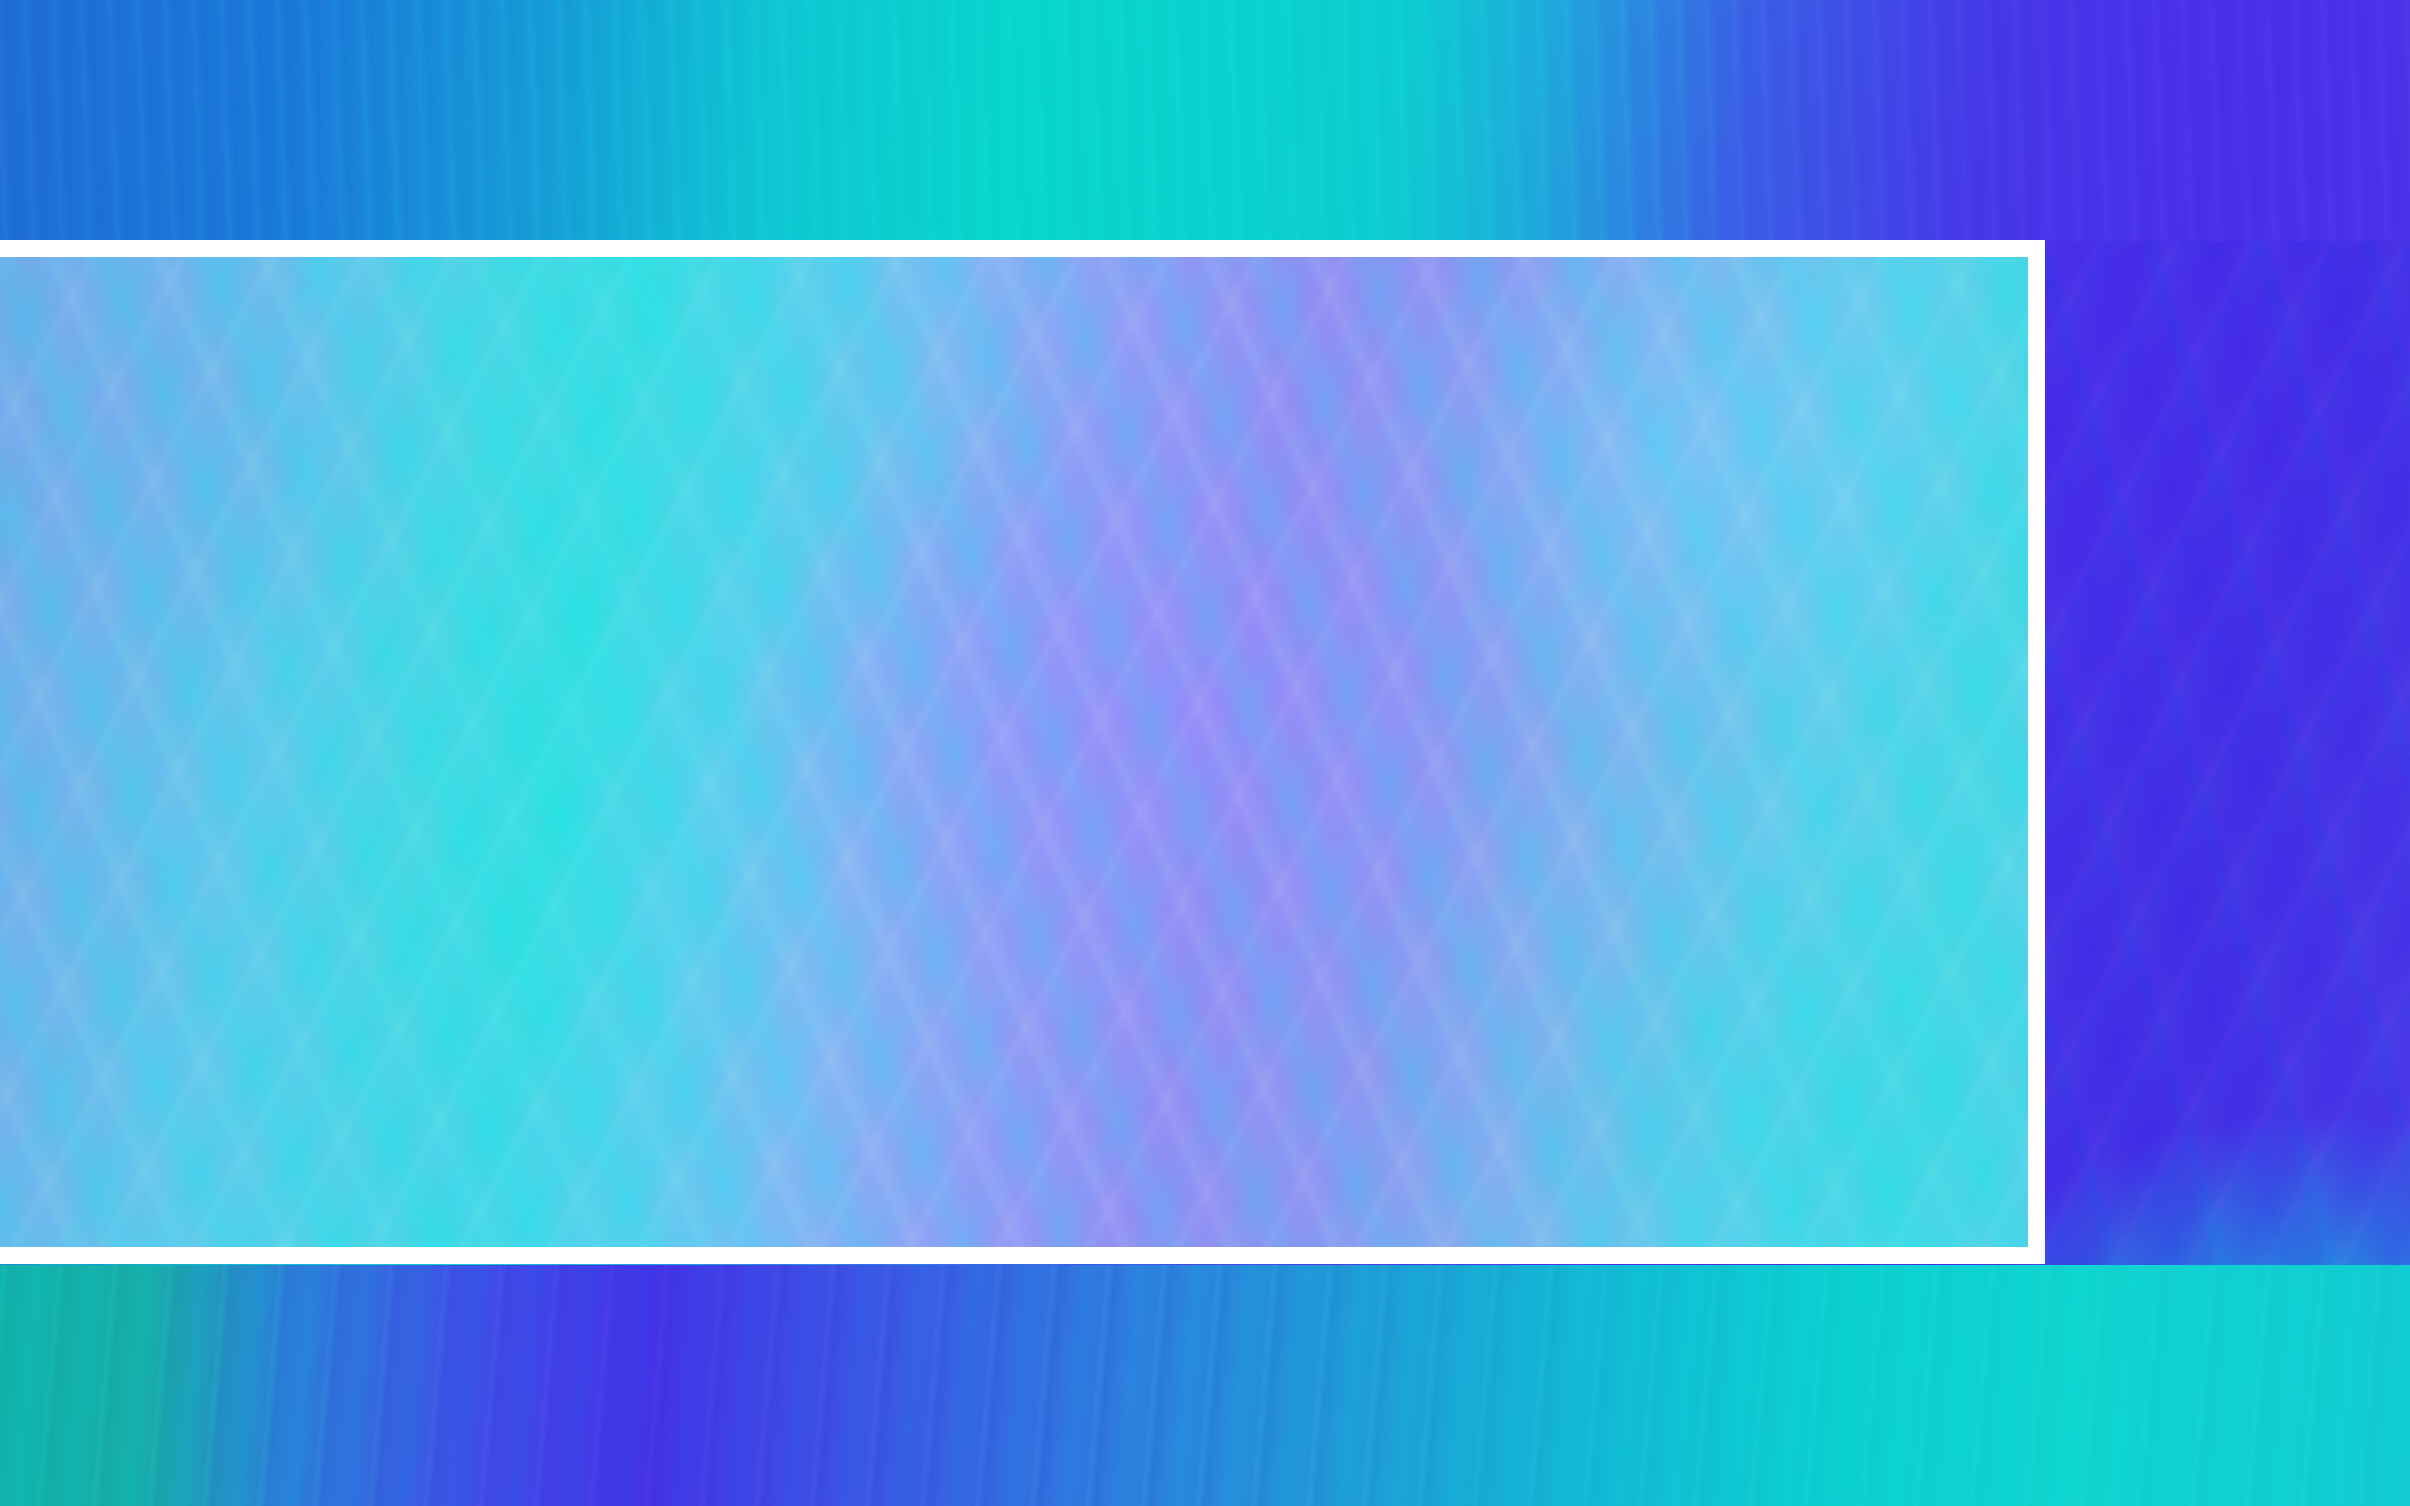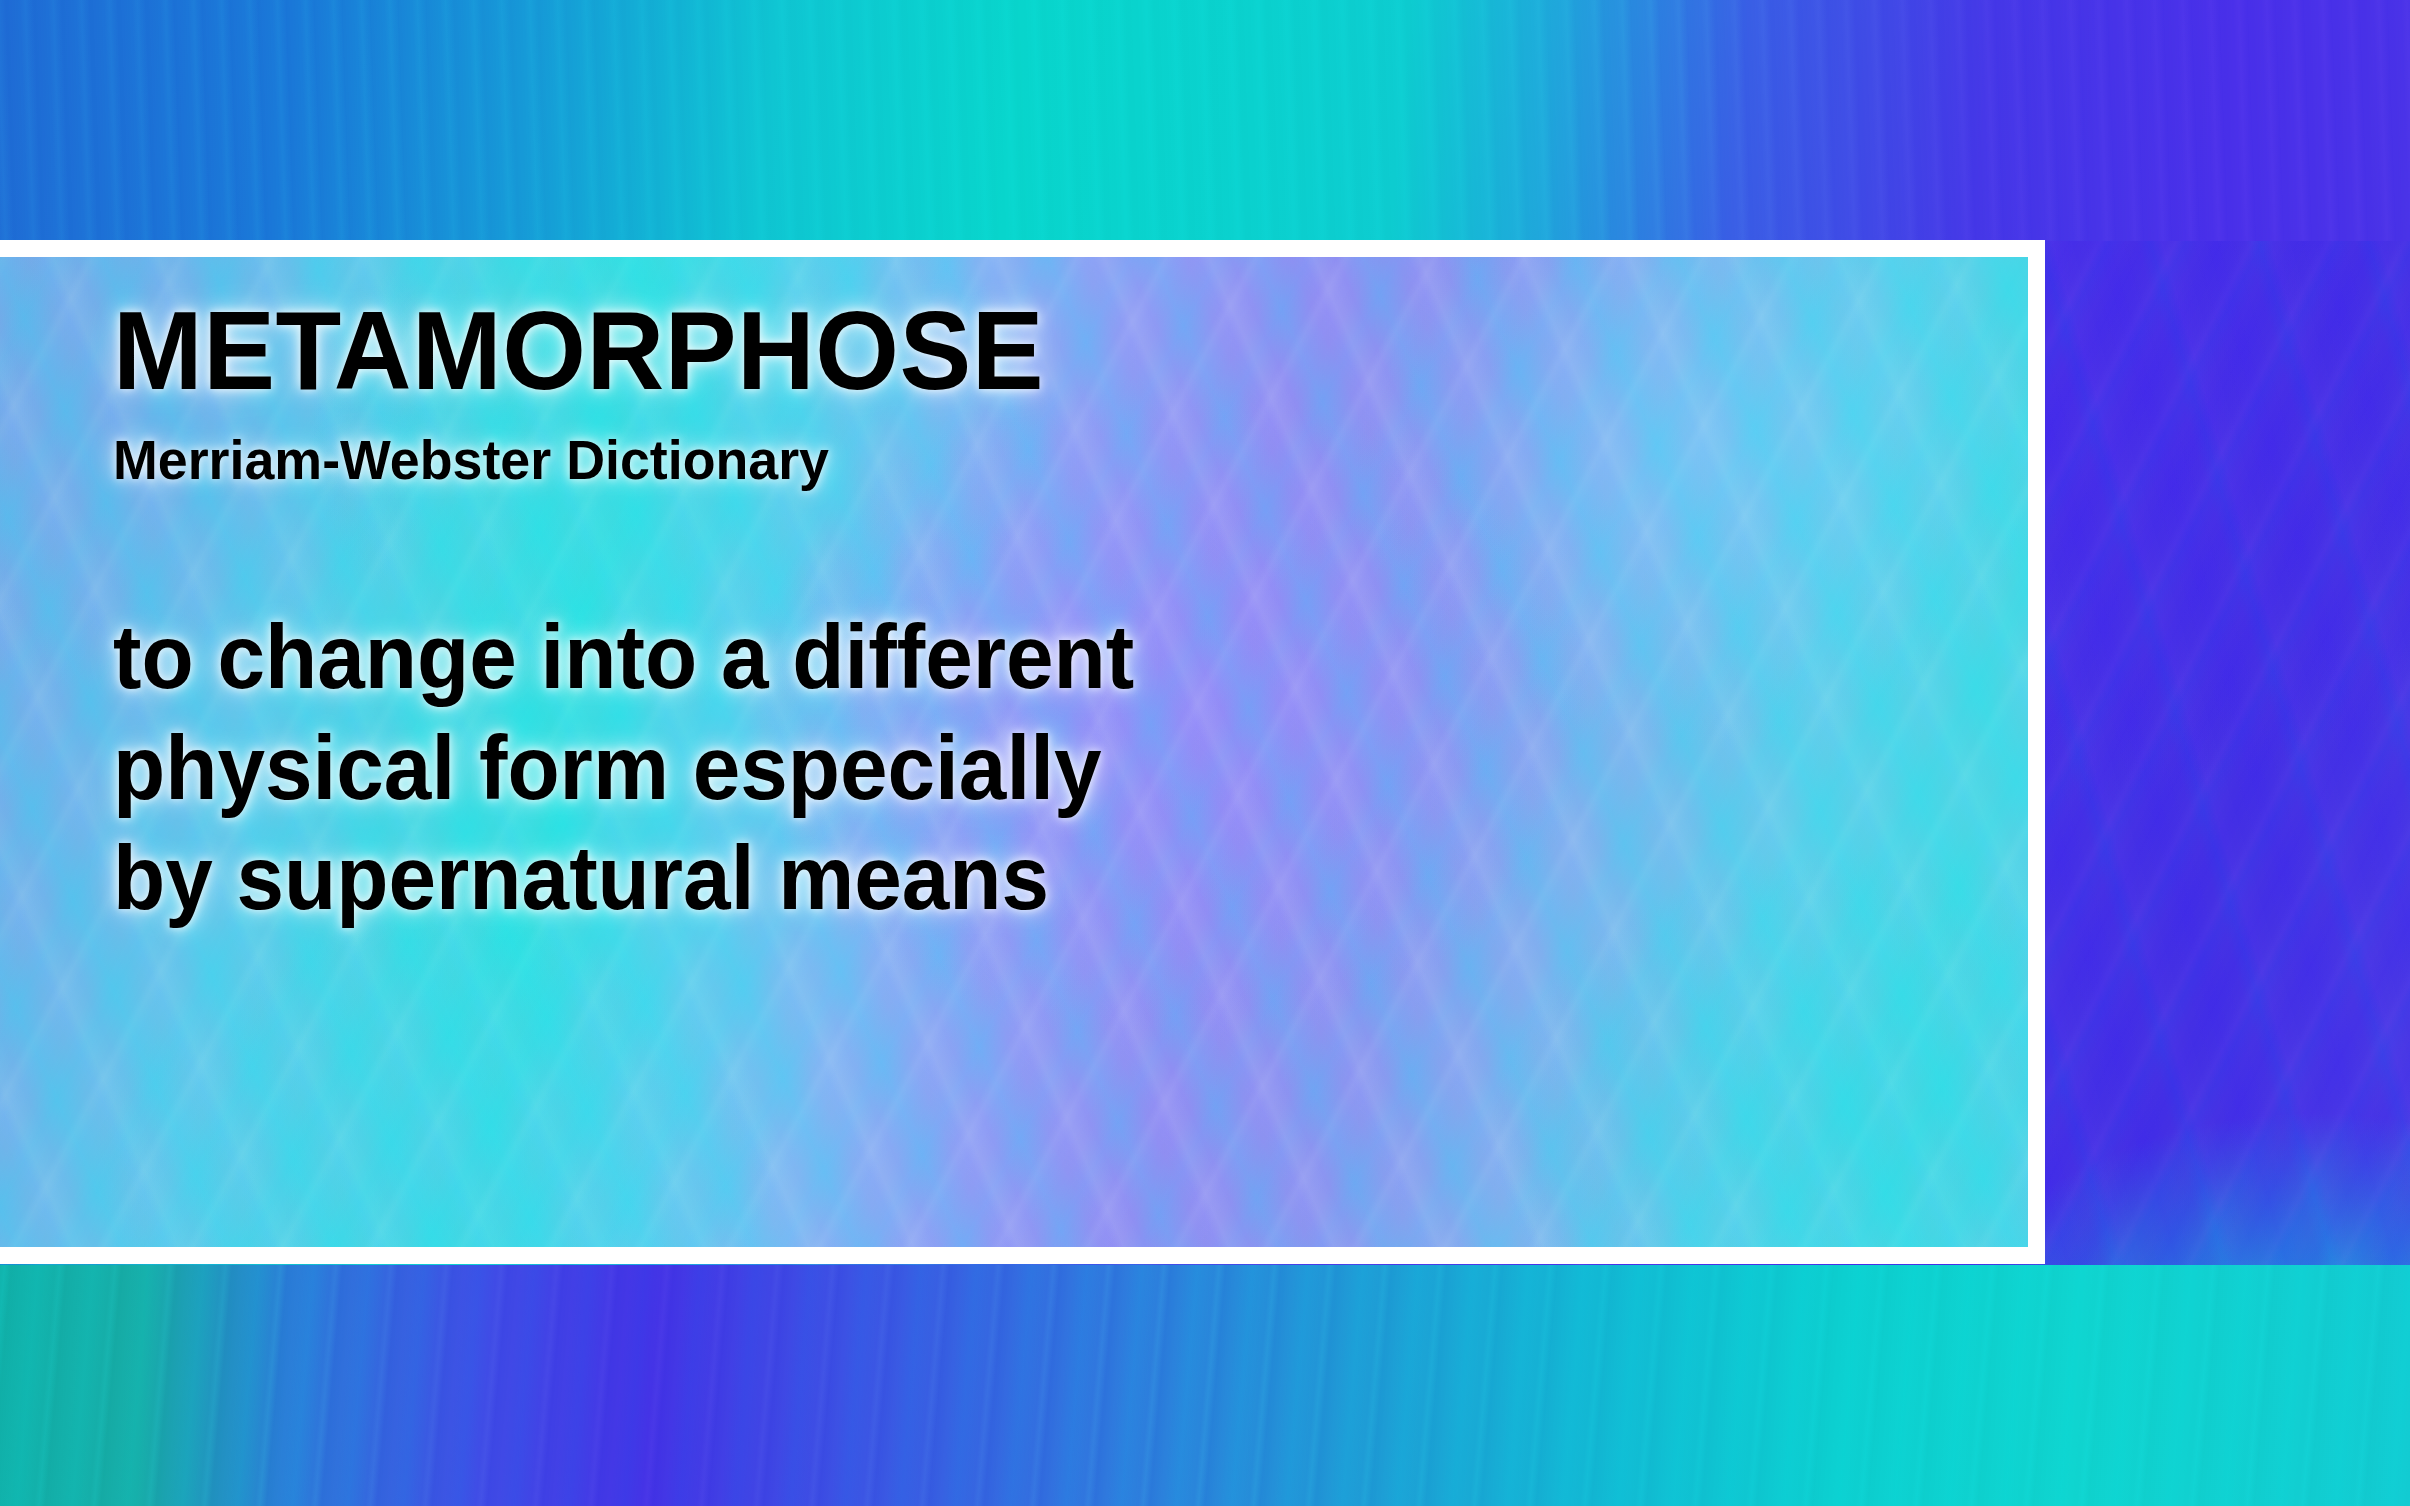--- a/index.html
+++ b/index.html
@@ -291,28 +291,17 @@
   <div class="bg-bottom-band"></div>
   <div class="bg-bottom-strokes"></div>
 
   <div class="card-frame">
     <div class="card-inner">
       <div class="card-wash"></div>
       <div class="card-blobs"></div>
       <div class="card-strokes-a"></div>
       <div class="card-strokes-b"></div>
 
-      <div class="card-content">
-        <h1 class="term glow">METAMORPHOSE</h1>
-
-        <div class="source glow">Merriam-Webster Dictionary</div>
-
-        <div class="definition">
-          <span class="dline glow">to change into a different</span>
-          <span class="dline glow">physical form especially</span>
-          <span class="dline glow">by supernatural means</span>
-        </div>
-      </div>
     </div>
   </div>
 
 </div>
 
 
 </body></html>

